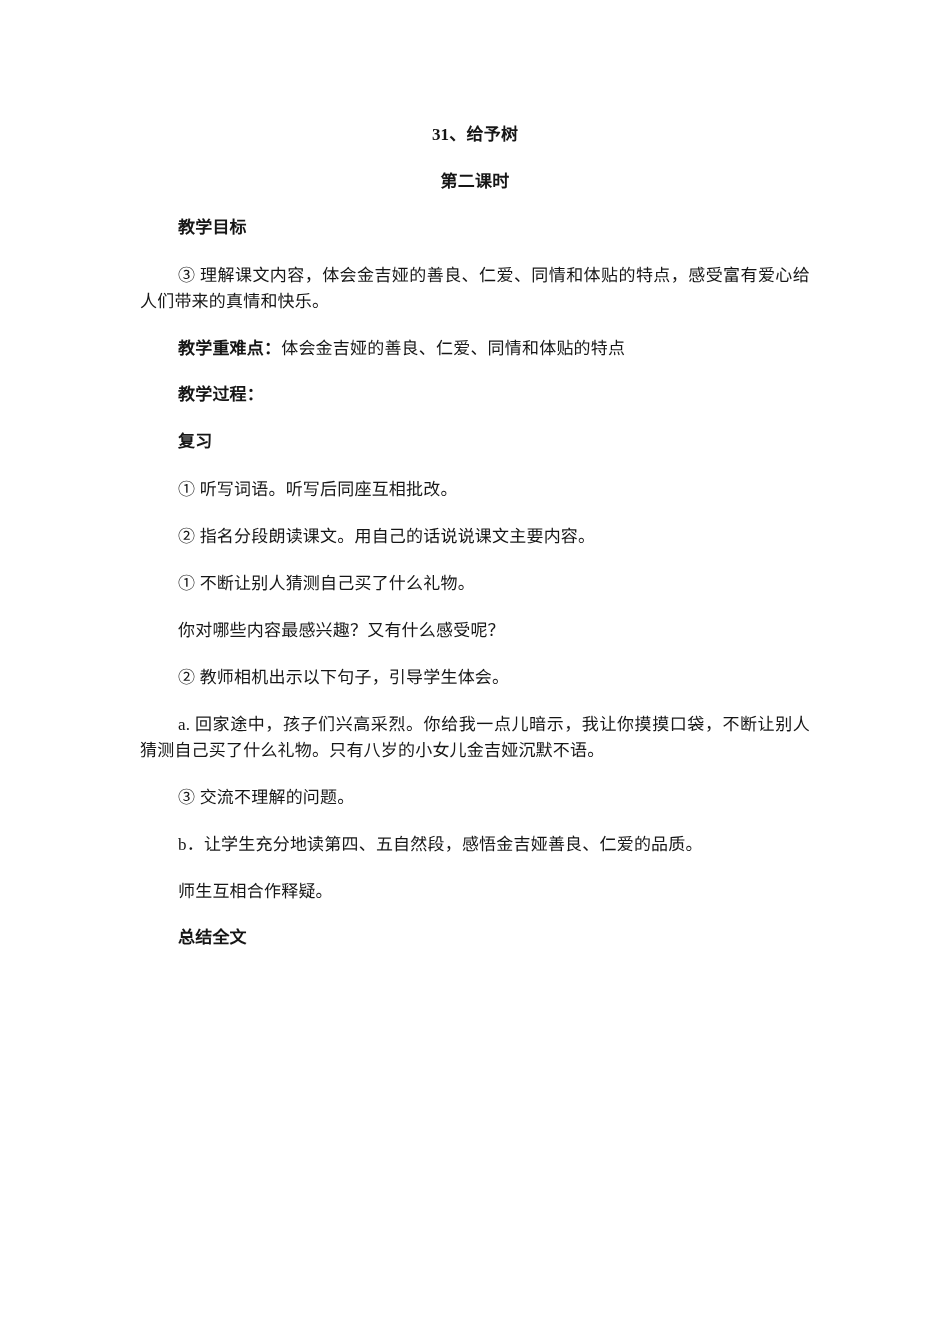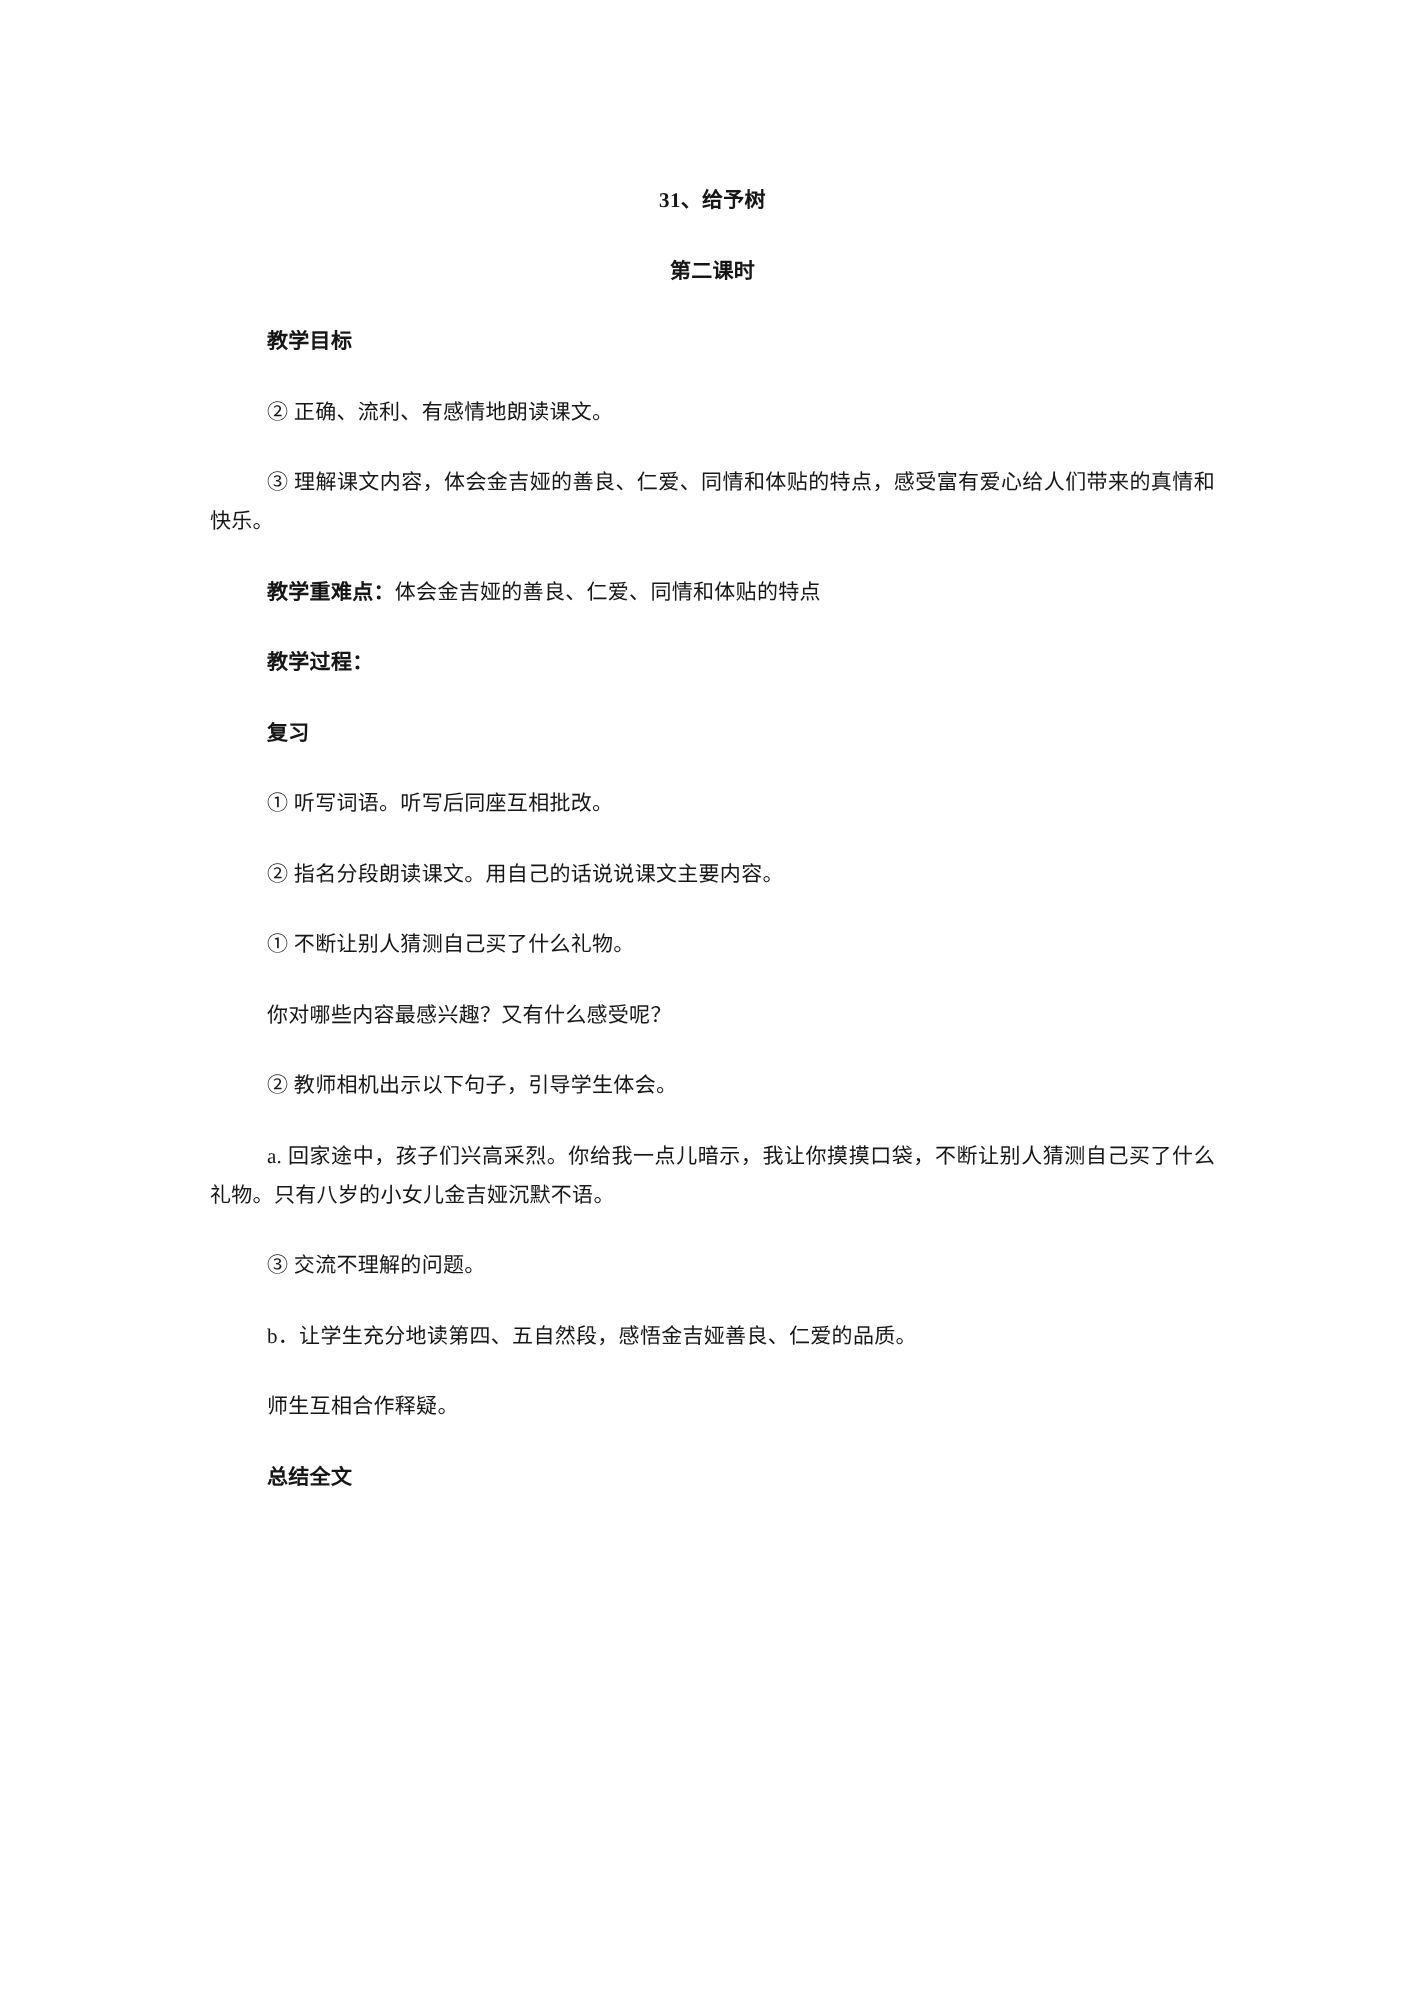--- a/index.html
+++ b/index.html
@@ -9,59 +9,59 @@
   }
   .page {
     position: relative;
     width: 928px;
     height: 1344px;
     box-sizing: border-box;
     padding: 122px 118px 0 140px;
     background: #ffffff;
     color: #161616;
     font-family: "Liberation Serif", "DejaVu Serif", serif;
-    font-size: 14px;
+    font-size: 17px;
     line-height: 26px;
     overflow: hidden;
   }
   .page p {
     margin: 0 0 21px 0;
     text-indent: 38px;
     text-align: justify;
     letter-spacing: 0.2px;
   }
   .doc-title {
     text-align: center !important;
     text-indent: 0 !important;
     font-weight: 700;
   }
   .heading {
     font-weight: 700;
     text-align: right;
+    font-family: Liberation Mono, monospace;
   }
   .lead-bold {
     font-weight: 700;
   }
   .tail-bold {
     font-weight: 700;
   }
 </style>
 </head>
 <body>
 
 <div class="page">
 
   <p class="doc-title">31、给予树</p>
 
   <p class="doc-title">第二课时</p>
 
   <p class="heading">教学目标</p>
 
 
-  <p>② 正确、流利、有感情地朗读课文。</p>
 
   <p>③ 理解课文内容，体会金吉娅的善良、仁爱、同情和体贴的特点，感受富有爱心给人们带来的真情和快乐。</p>
 
   <p><span class="lead-bold">教学重难点：</span><span>体会金吉娅的善良、仁爱、同情和体贴的特点</span></p>
 
   <p class="heading">教学过程：</p>
 
   <p class="heading">复习</p>
 
   <p>① 听写词语。听写后同座互相批改。</p>

